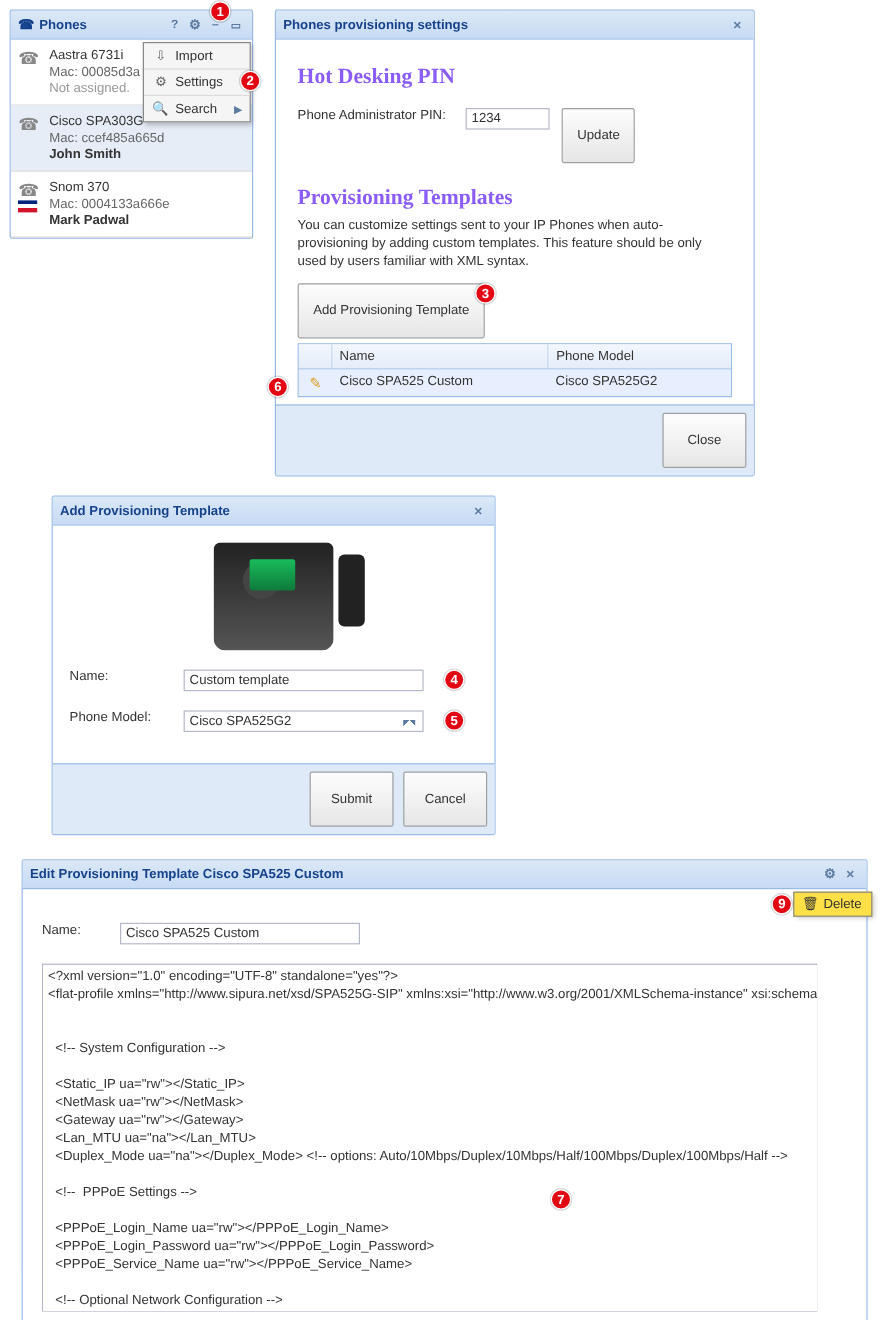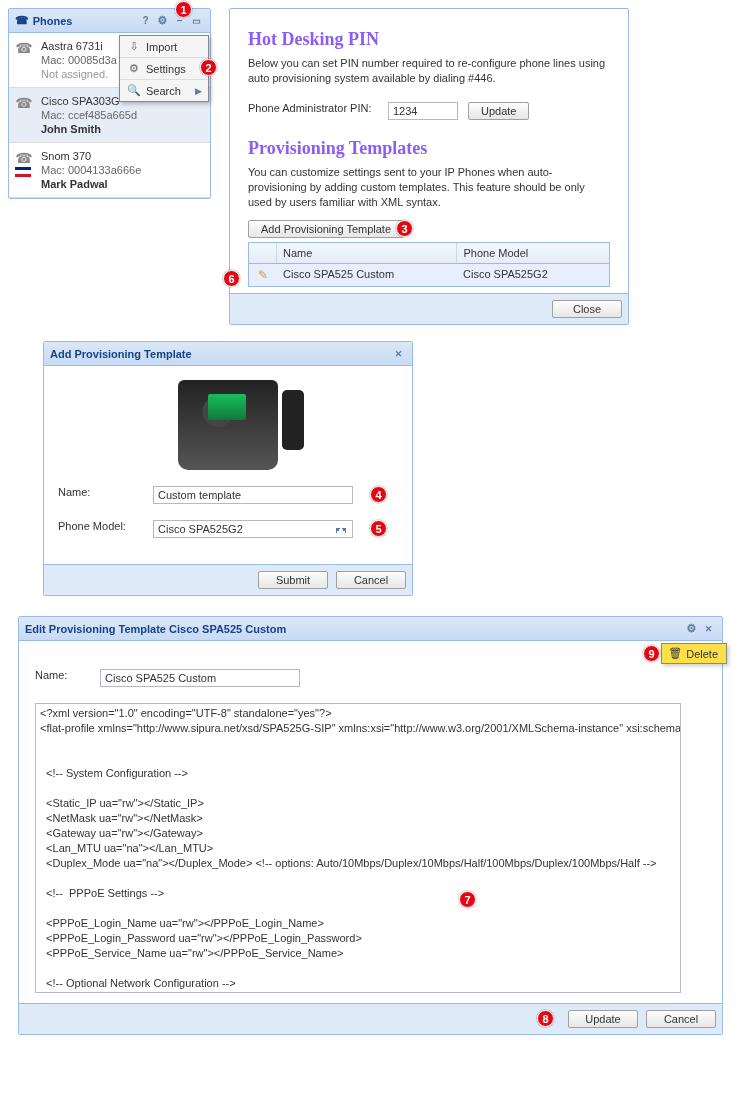--- a/index.html
+++ b/index.html
@@ -114,21 +114,21 @@
   input[type=text], select, textarea {
     border:1px solid #b5b8c8;
     background:#fff;
     font: 11px Tahoma, Arial;
     padding:2px 4px;
     color:#333;
   }
   .btn {
     border:1px solid #a0a0a0;
     background: linear-gradient(#fdfdfd,#e6e6e6);
-    padding:2px 12px;
+    padding:16px 12px;
     font: 11px Tahoma, Arial;
     border-radius:2px;
     cursor:pointer;
     color:#333;
   }
   .footer-bar {
     border-top:1px solid #99bbe8;
     background:#dfeaf8;
     padding:6px;
     display:flex;
@@ -293,23 +293,27 @@
         <span class="phone-icon"></span>
         <span class="flag-icon"></span>
         <div>Snom 370</div>
         <div class="mac">Mac: 0004133a666e</div>
         <div class="owner">Mark Padwal</div>
       </div>
     </div>
   </div>
 
   <div class="panel settings-panel" style="position:relative;">
+    <div class="panel-header">
+      <span>Phones provisioning settings</span>
+      <span class="spacer"></span>
+      <span class="tool-btn close-x"></span>
+    </div>
     <div class="settings-body">
       <h2 class="section">Hot Desking PIN</h2>
-      <div class="desc">Below you can set PIN number required to re-configure phone lines using auto provisioning system available by dialing #446.</div>
       <div class="form-row">
         <label>Phone Administrator PIN:</label>
         <input type="text" style="width: 70px;" value="1234">
         <span style="width:10px;"></span>
         <button class="btn">Update</button>
       </div>
 
       <h2 class="section" style="margin-top:18px;">Provisioning Templates</h2>
       <div class="desc">You can customize settings sent to your IP Phones when auto-provisioning by adding custom templates. This feature should be only used by users familiar with XML syntax.</div>
 

